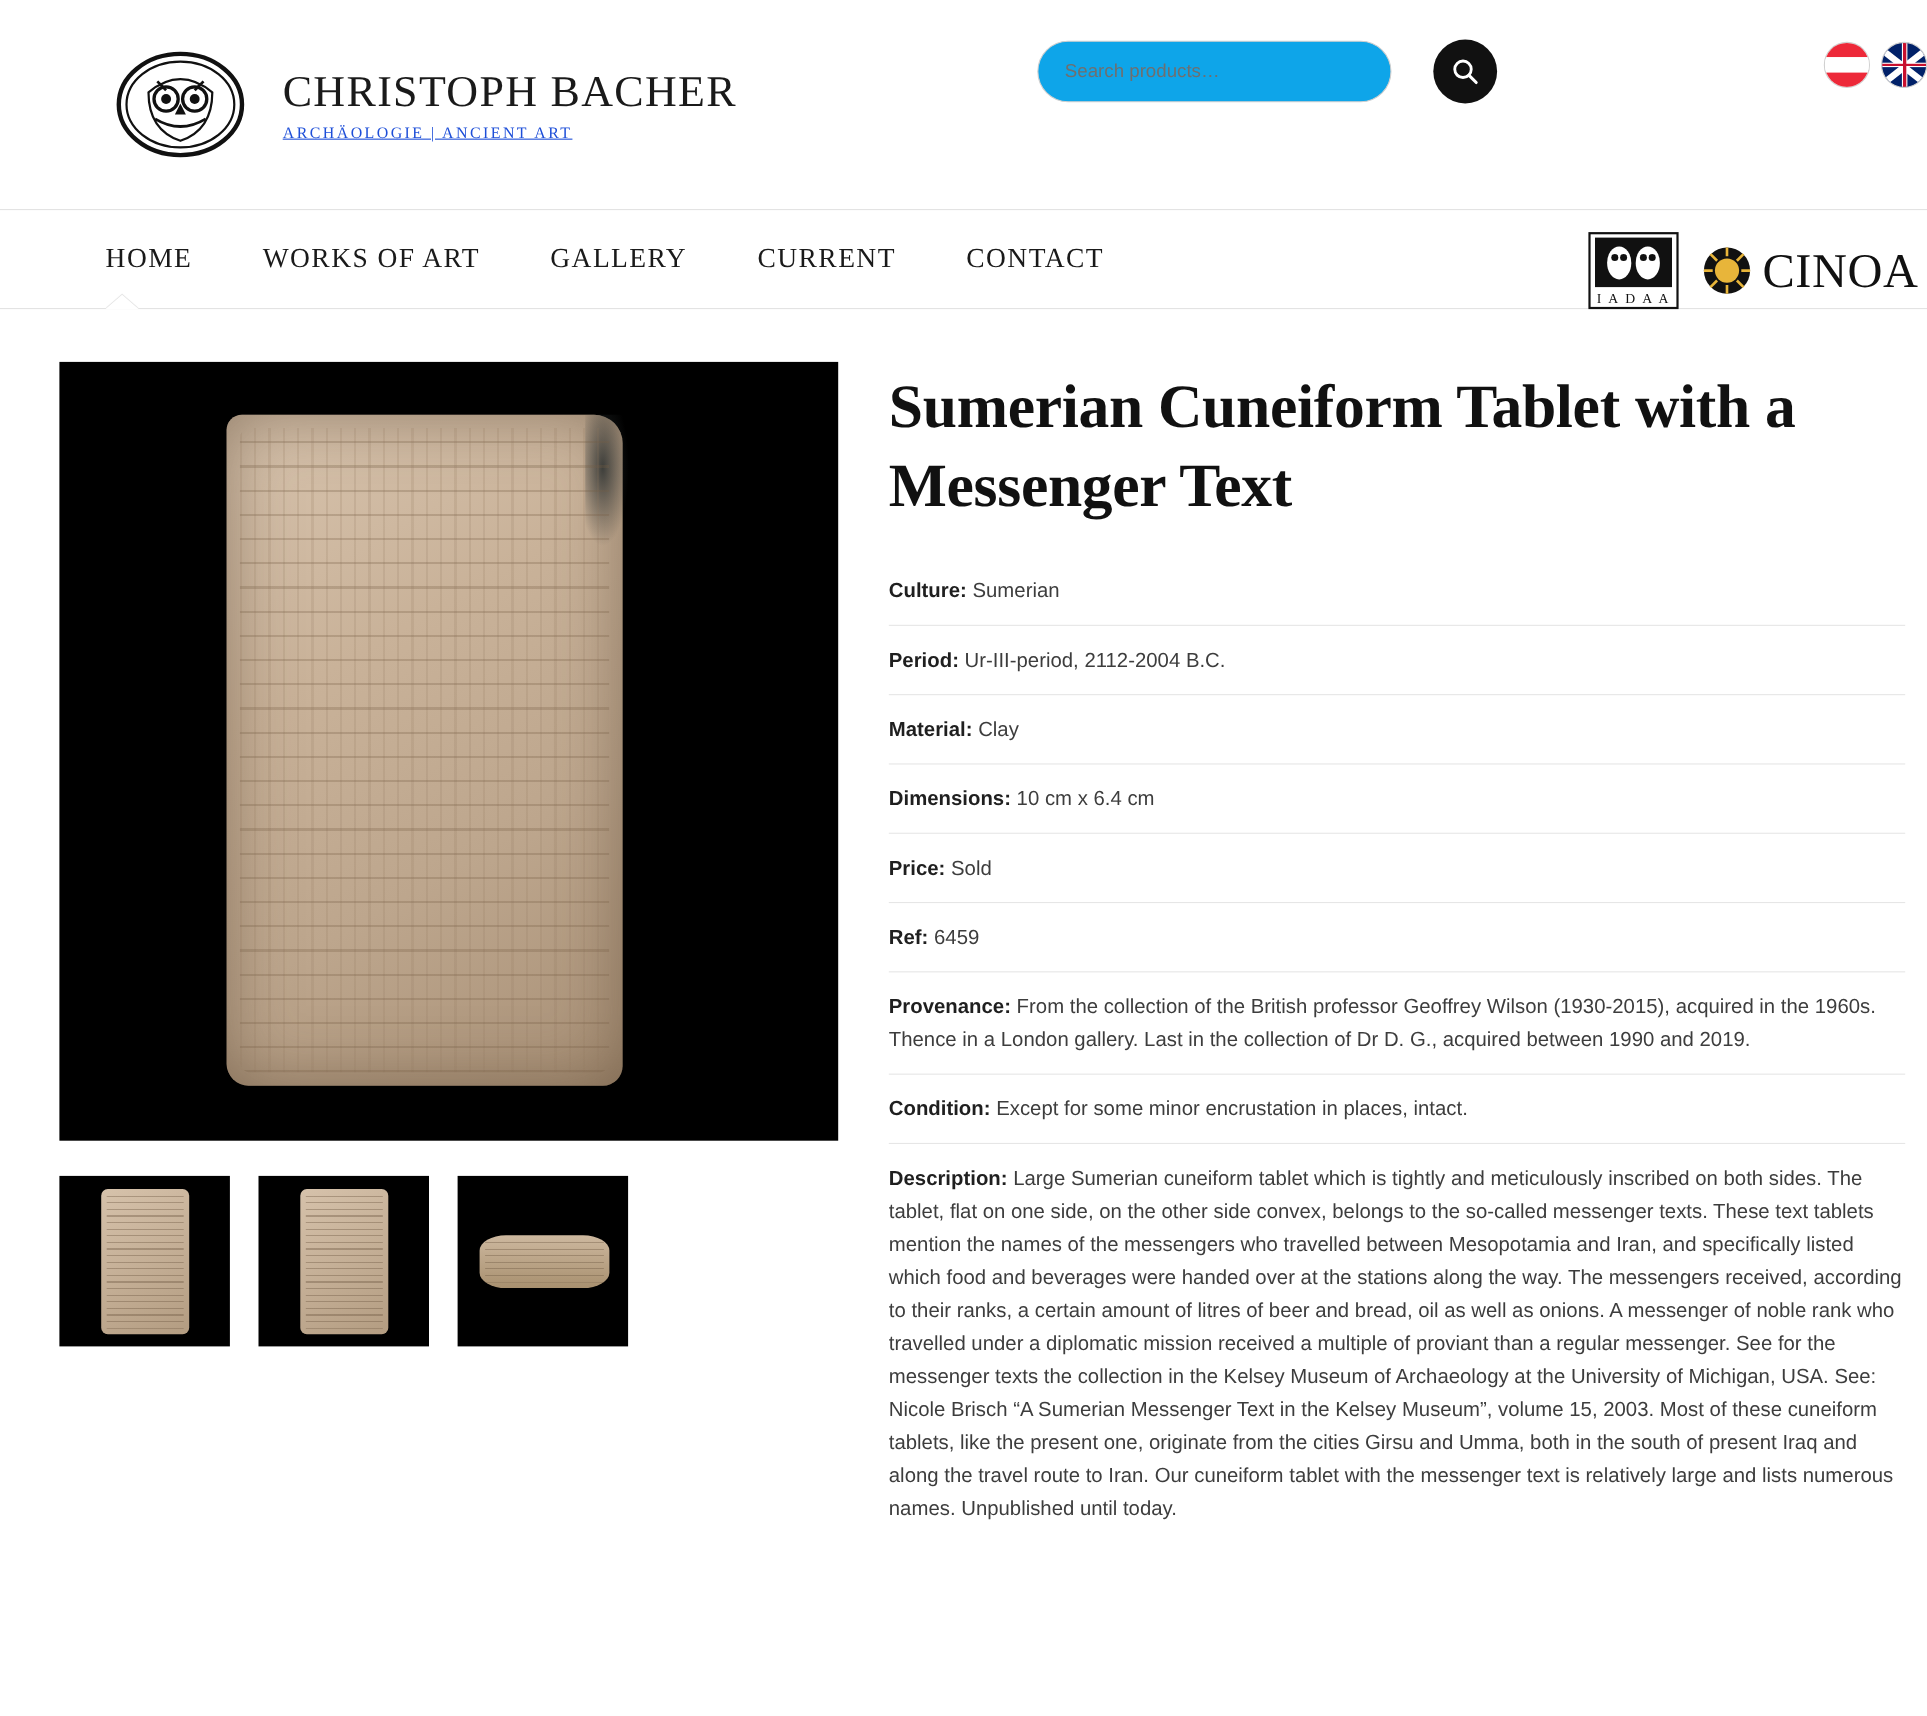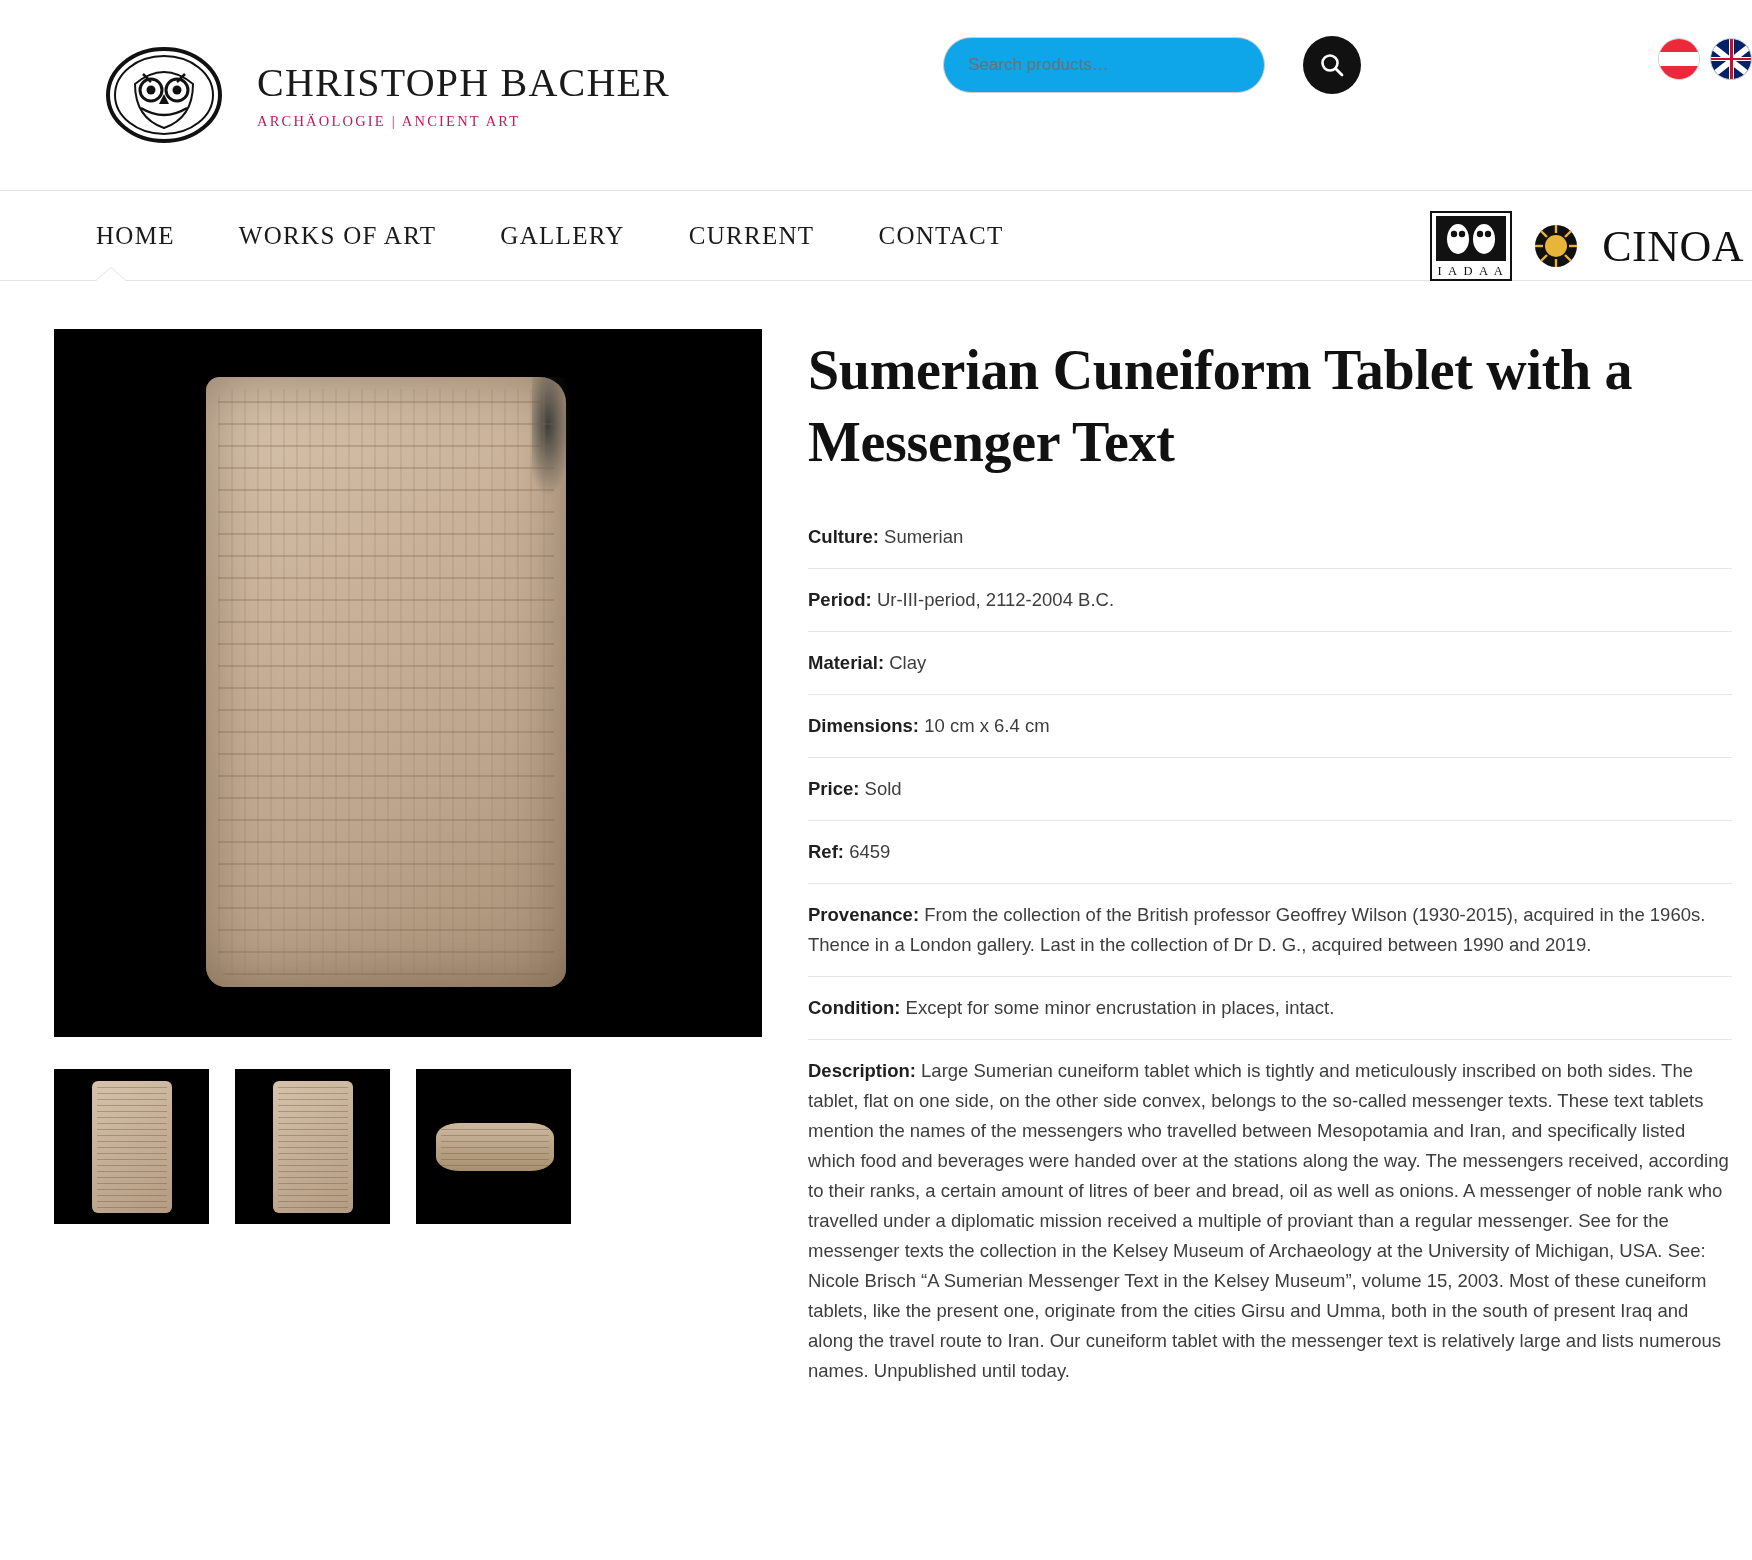--- a/index.html
+++ b/index.html
@@ -35,23 +35,24 @@
     font-size: 40px;
     letter-spacing: 1.2px;
     color: #1a1a1a;
     line-height: 1.1;
     white-space: nowrap;
   }
   .brand-sub {
     font-family: "Liberation Serif", serif;
     font-size: 14.5px;
     letter-spacing: 2.2px;
-    color: #be185d;
+    color: #1d4ed8;
     margin-top: 8px;
     white-space: nowrap;
+    text-decoration: underline;
   }
 
   .search-wrap {
     position: absolute;
     left: 943px;
     top: 36px;
     display: flex;
     align-items: center;
   }
   .search-input {
@@ -162,21 +163,21 @@
     display: flex; align-items: center; justify-content: center;
   }
   .iadaa-txt {
     font-family: "Liberation Serif", serif;
     font-size: 12.5px;
     letter-spacing: 2px;
     color: #111;
     margin-top: 3px;
   }
   .cinoa {
-    display: flex; align-items: center; gap: 24px;
+    display: flex; align-items: center; gap: 10px;
   }
   .cinoa-txt {
     font-family: "Liberation Serif", serif;
     font-size: 44px;
     letter-spacing: 0.5px;
     color: #111;
   }
 
   
   .main {

